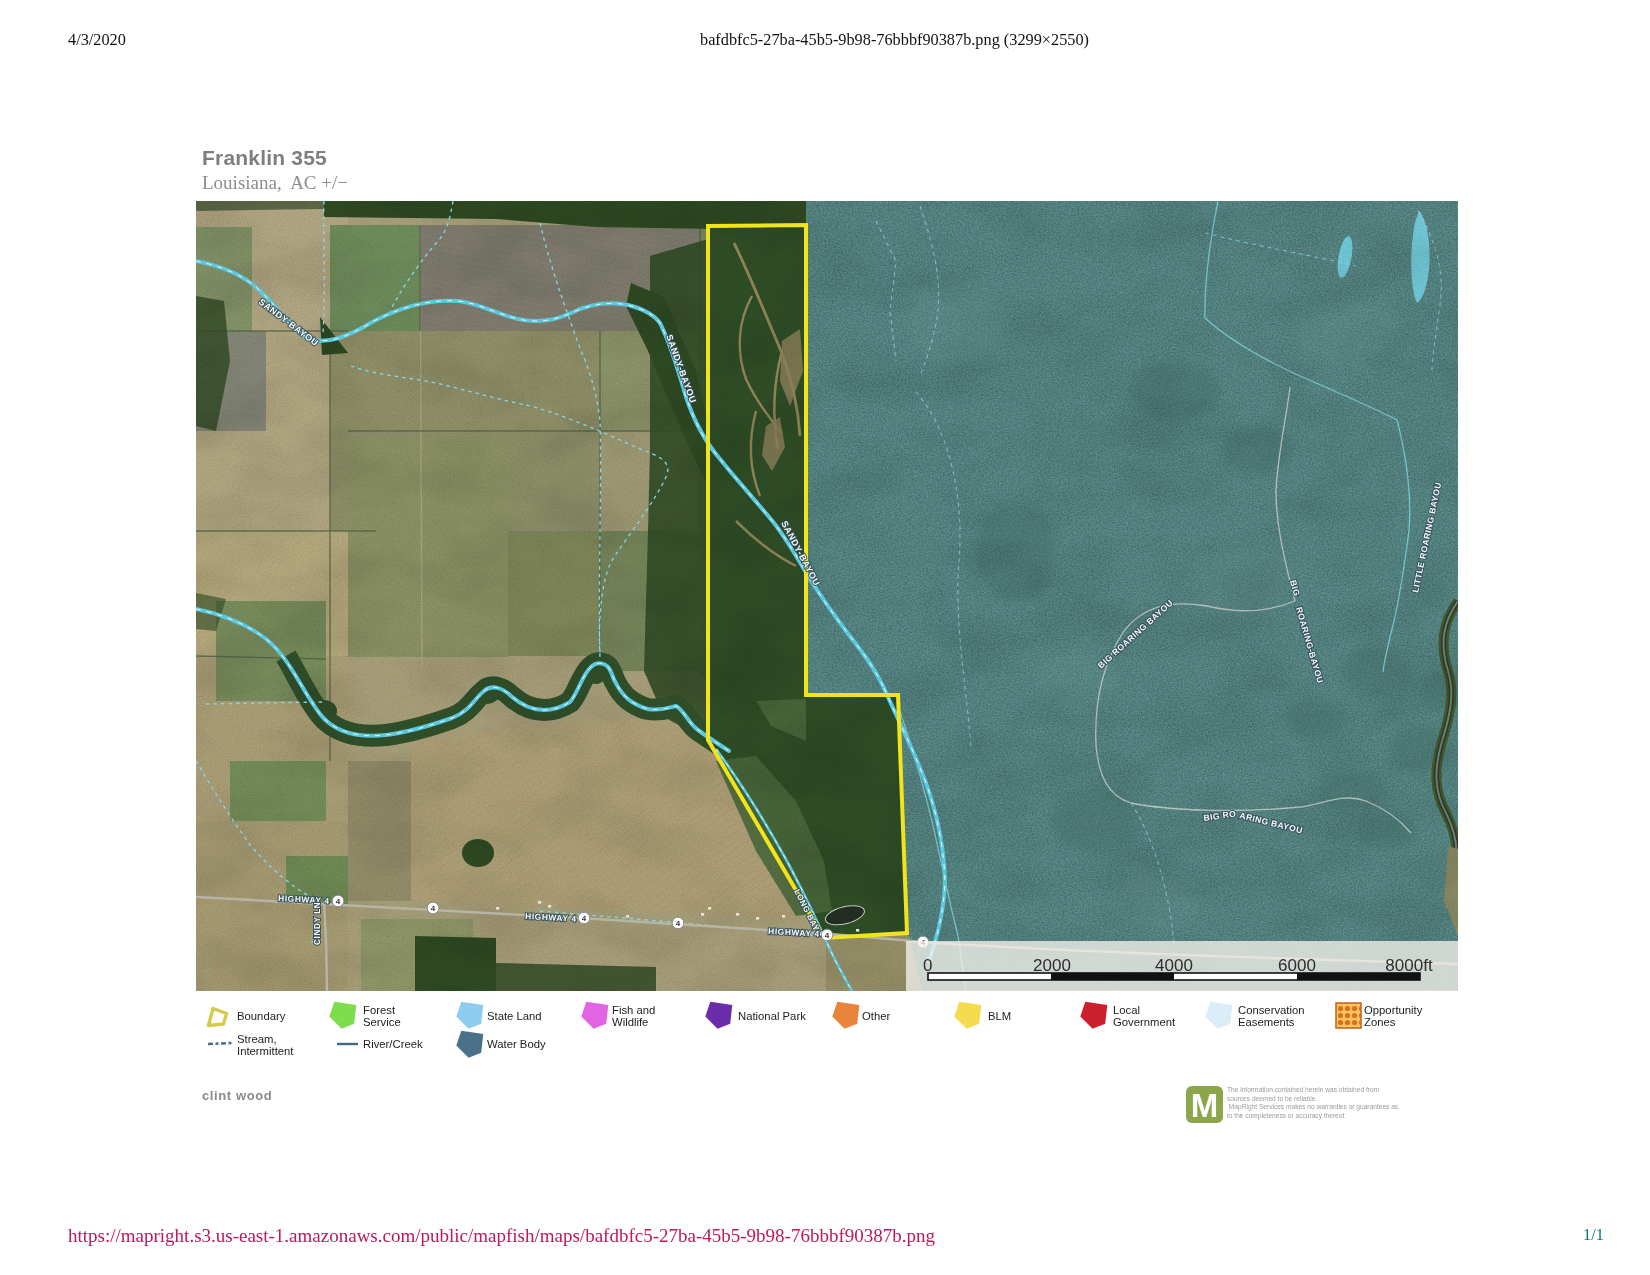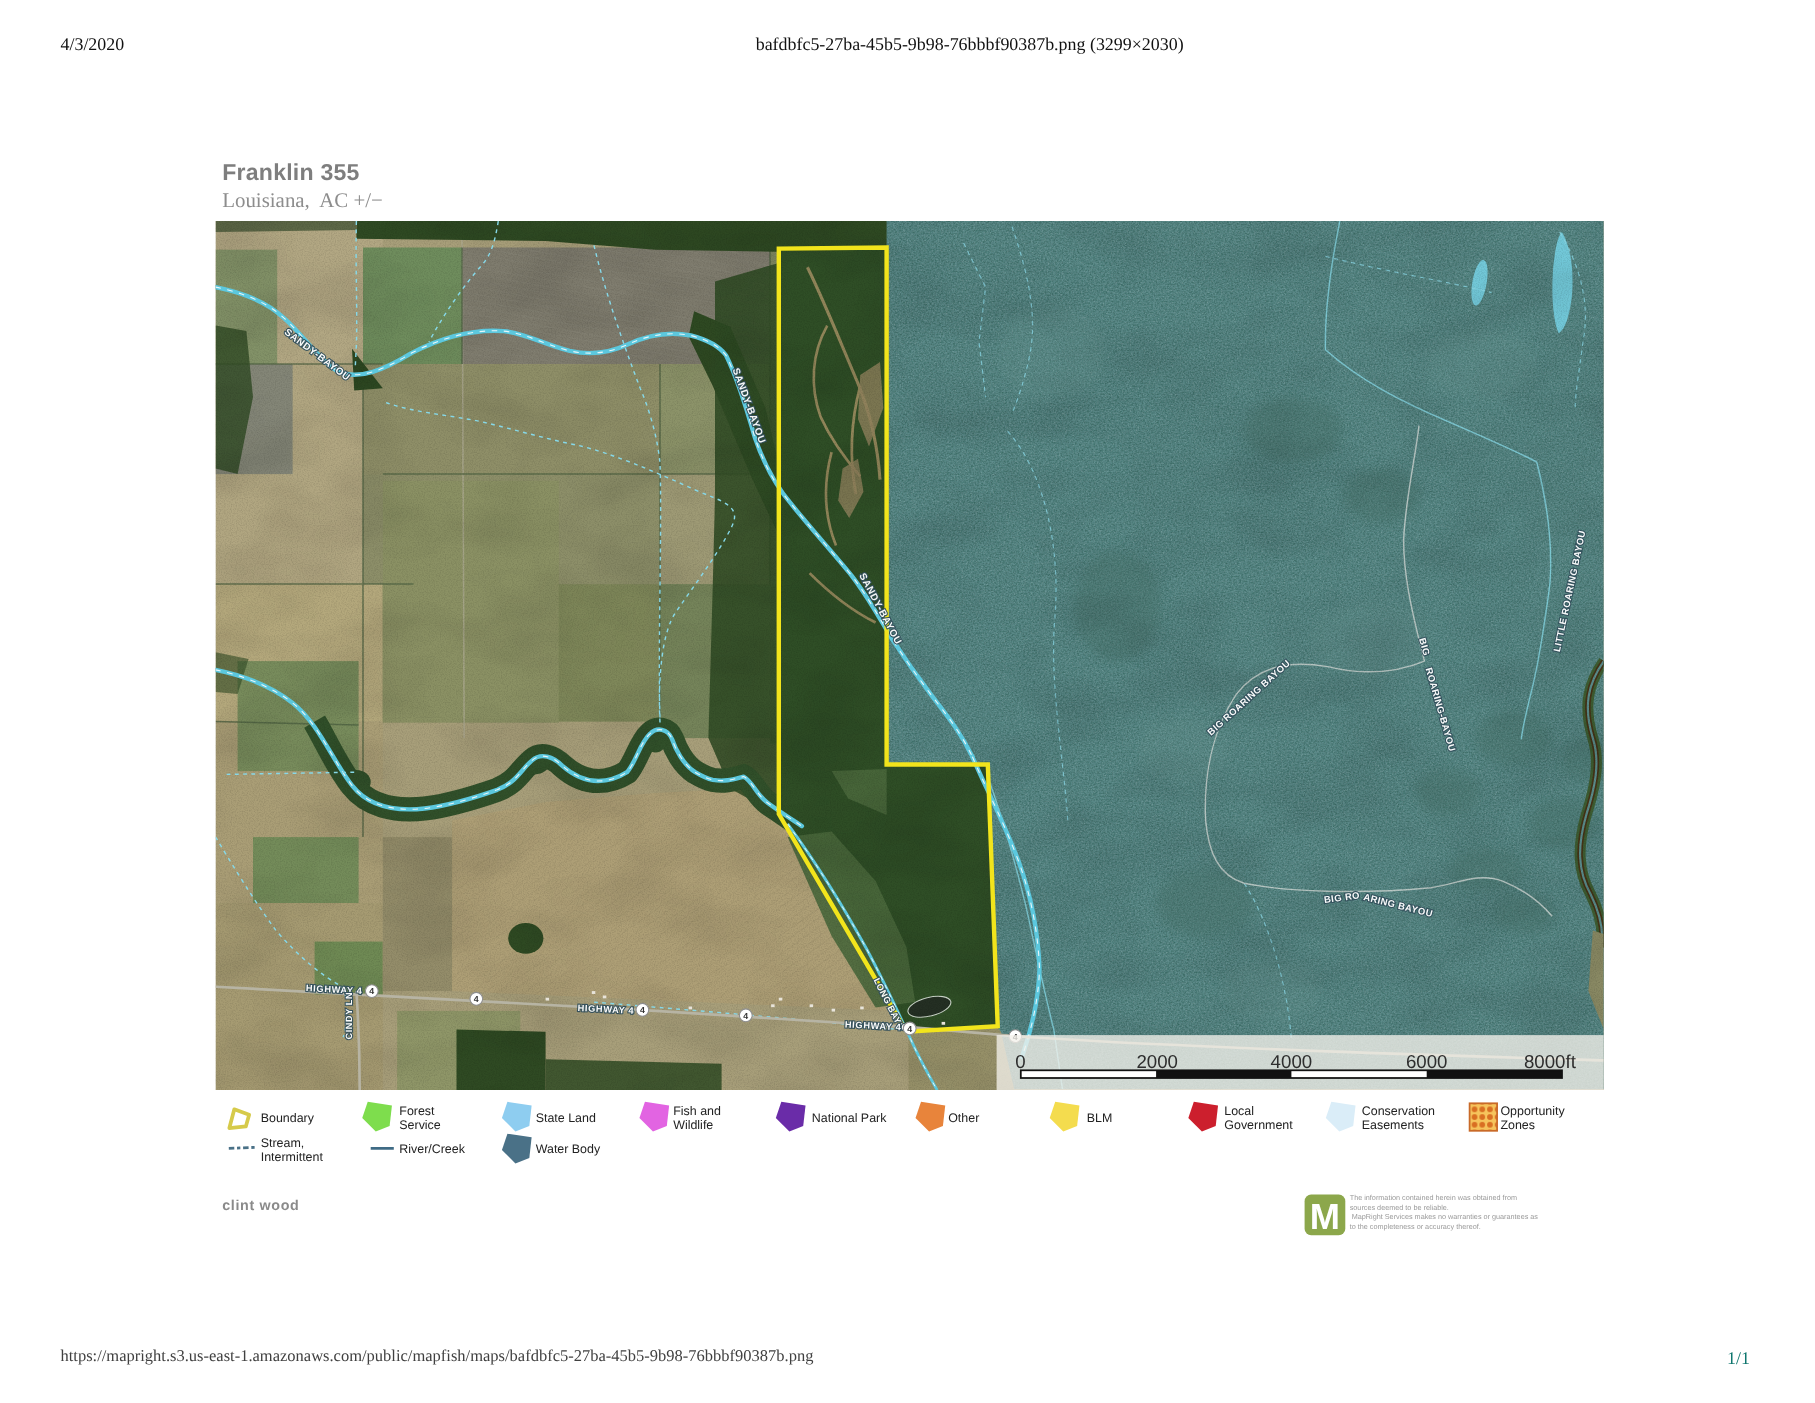--- a/index.html
+++ b/index.html
@@ -1,23 +1,23 @@
 <!DOCTYPE html>
 <html><head>
 <meta charset="utf-8">
 <style>
   html,body{margin:0;padding:0;background:#ffffff;}
   body{width:1650px;height:1275px;position:relative;font-family:"Liberation Sans",sans-serif;overflow:hidden;}
-  .serif{font-family:"Liberation Serif",serif;}
+  .serif{font-family:"Liberation Serif",serif;margin-left:13px;}
   .abs{position:absolute;}
 </style>
 </head>
 <body>
   <div class="abs serif" style="left:55px;top:30px;font-size:16.3px;color:#111;">4/3/2020</div>
-  <div class="abs serif" style="left:687px;top:30px;font-size:16.3px;color:#111;">bafdbfc5-27ba-45b5-9b98-76bbbf90387b.png (3299×2030)</div>
+  <div class="abs serif" style="left:687px;top:30px;font-size:16.3px;color:#111;">bafdbfc5-27ba-45b5-9b98-76bbbf90387b.png (3299×2550)</div>
 
   <div class="abs" style="left:202px;top:146px;font-size:21px;font-weight:bold;color:#7e7e7e;letter-spacing:0.2px;">Franklin 355</div>
   <div class="abs" style="left:202px;top:172px;font-size:19px;color:#8d8d8d;font-family:Liberation Serif, serif;">Louisiana,&nbsp; AC +/−</div>
 
   <div class="abs" style="left:196px;top:201px;width:1262px;height:790px;">
     <svg width="1262" height="790" viewBox="0 0 1262 790" xmlns="http://www.w3.org/2000/svg">
 
 <defs>
  <filter id="grain" x="0" y="0" width="100%" height="100%">
    <feTurbulence type="fractalNoise" baseFrequency="0.9" numOctaves="2" seed="3"></feTurbulence>
@@ -303,14 +303,14 @@
     <text x="41" y="57.2" font-size="11.3" fill="#222">Intermittent</text>
 <path d="M141,46 L162,46" stroke="#3f6b85" stroke-width="2.4" fill="none"></path>
 <text x="167" y="50.0" font-size="11.3" fill="#222">River/Creek</text>
 <polygon points="265.3,32.7 287.3,35.9 285.2,54.7 272.6,59.7 260.3,47.4" fill="#4a7187"></polygon>
 <text x="291" y="50.0" font-size="11.3" fill="#222">Water Body</text>
 </svg>
   <div class="abs" style="left:202px;top:1088px;font-size:13px;font-weight:bold;color:#8a8a8a;letter-spacing:0.6px;">clint wood</div>
   <div class="abs" style="left:1186px;top:1086px;width:37px;height:37px;background:#8ca74b;border-radius:6px;"></div>
   <div class="abs" style="left:1189px;top:1086px;width:31px;height:37px;color:#fff;font-size:33px;font-weight:bold;text-align:center;line-height:40px;">M</div>
   <div class="abs" style="left:1227px;top:1086px;font-size:6.6px;color:#9b9b9b;line-height:8.6px;">The information contained herein was obtained from<br>sources deemed to be reliable.<br>&nbsp;MapRight Services makes no warranties or guarantees as<br>to the completeness or accuracy thereof.</div>
-  <div class="abs serif" style="left:55px;top:1225px;font-size:15px;color:#404040;">https://mapright.s3.us-east-1.amazonaws.com/public/mapfish/maps/bafdbfc5-27ba-45b5-9b98-76bbbf90387b.png</div>
+  <div class="abs serif" style="left:55px;top:1225px;font-size:19px;color:#be185d;">https://mapright.s3.us-east-1.amazonaws.com/public/mapfish/maps/bafdbfc5-27ba-45b5-9b98-76bbbf90387b.png</div>
   <div class="abs serif" style="left:1570px;top:1225px;font-size:16.3px;color:#0f766e;">1/1</div>
 
 </body></html>

